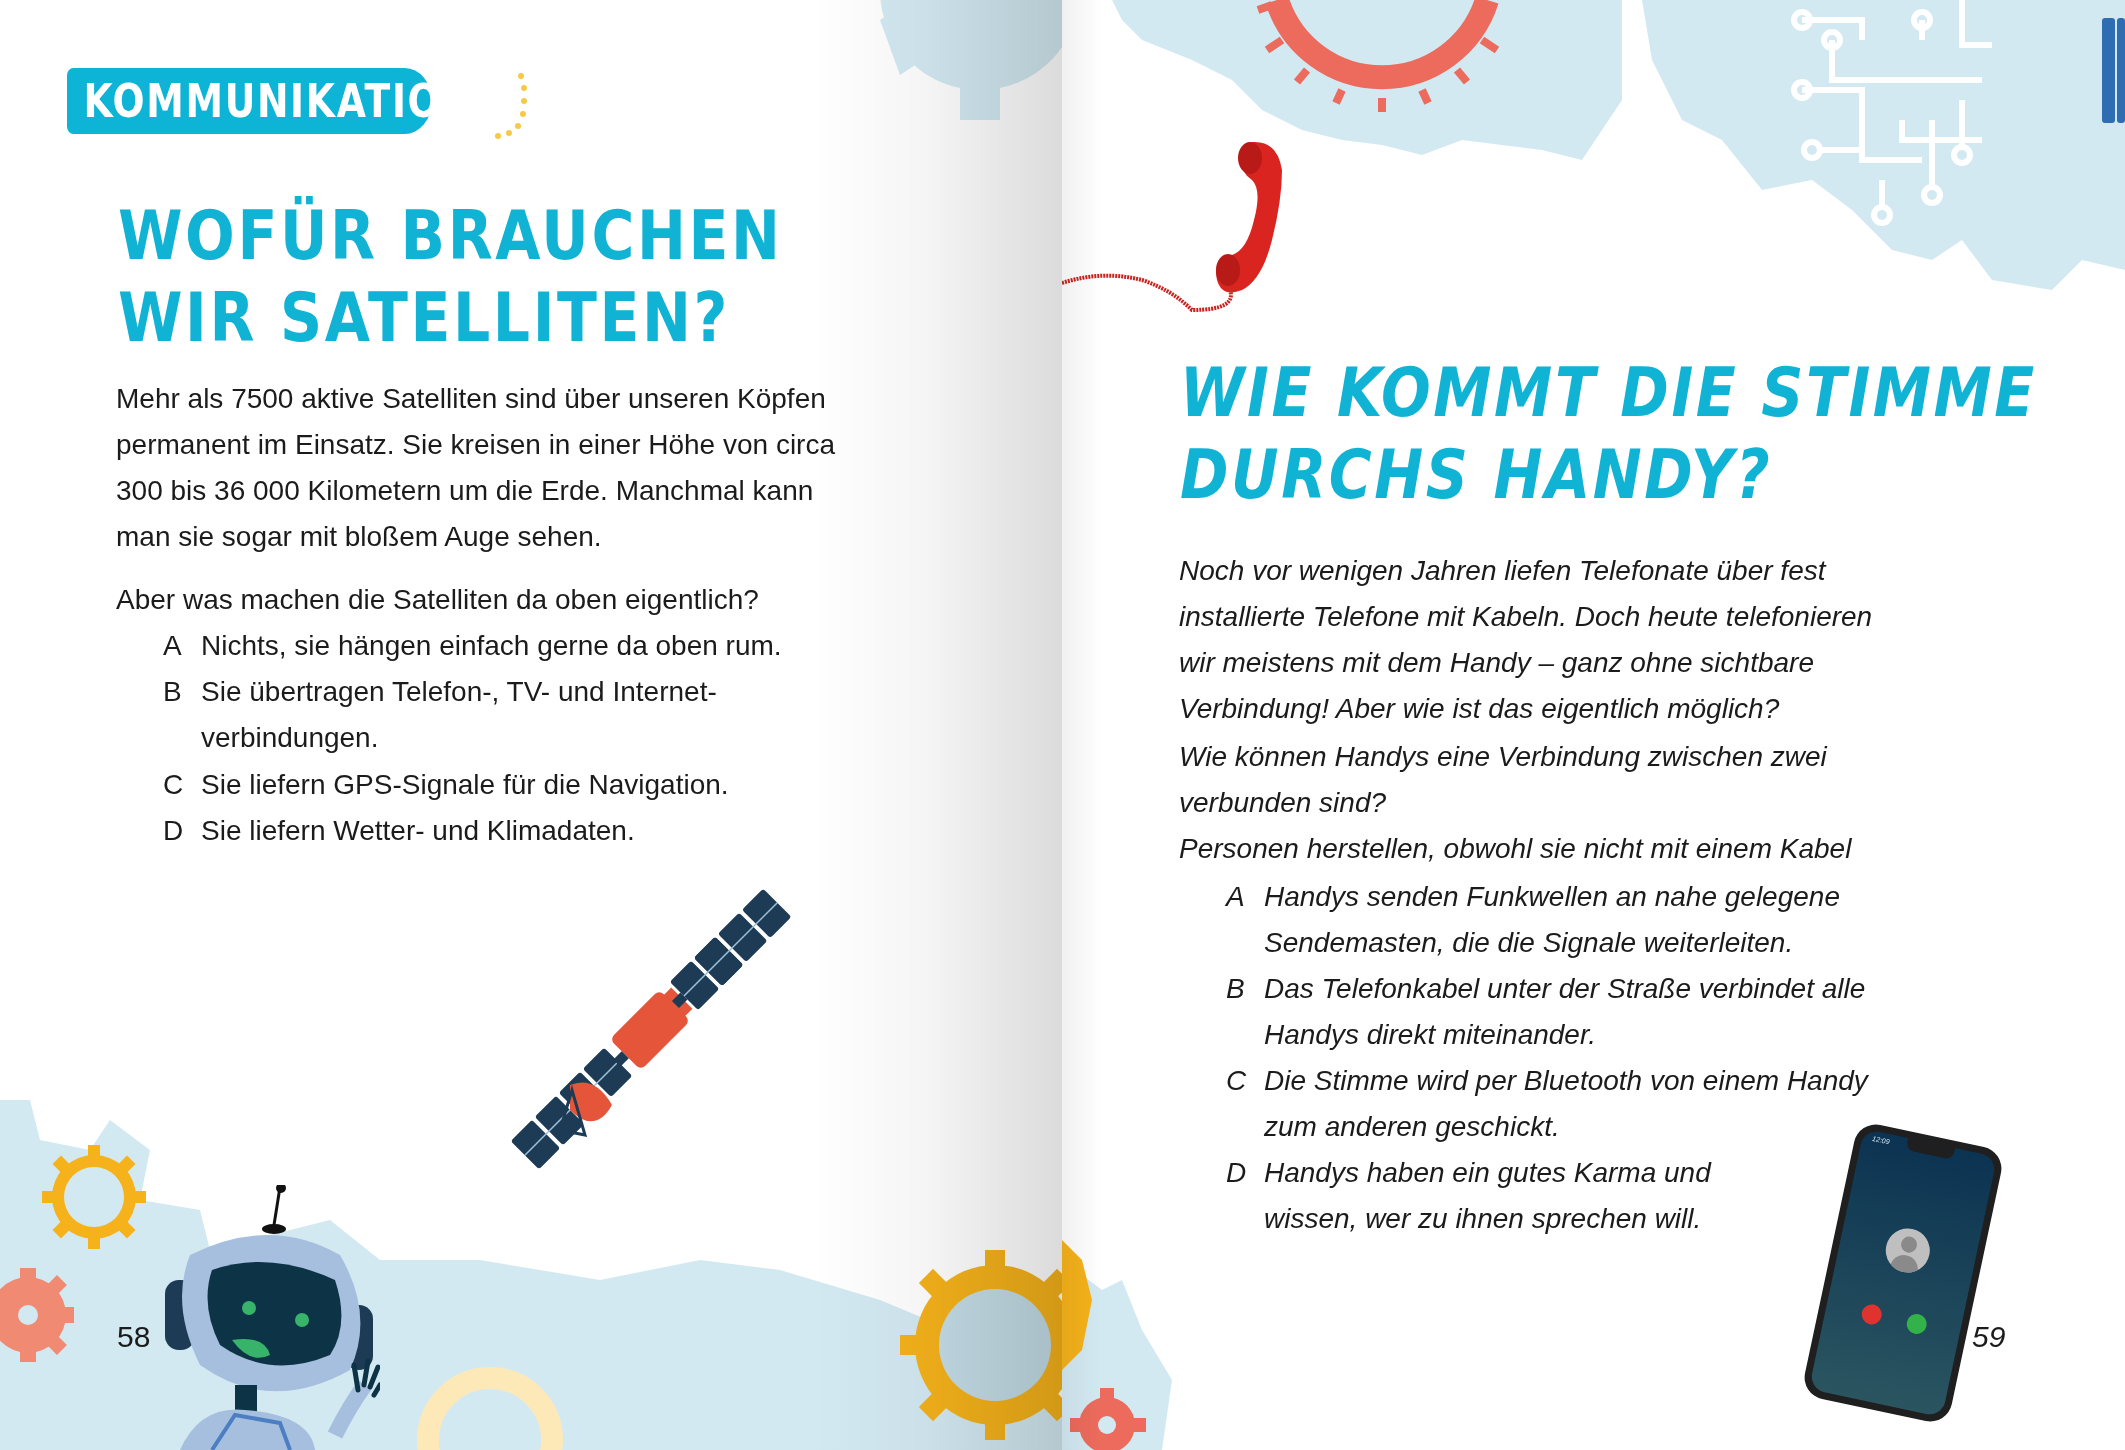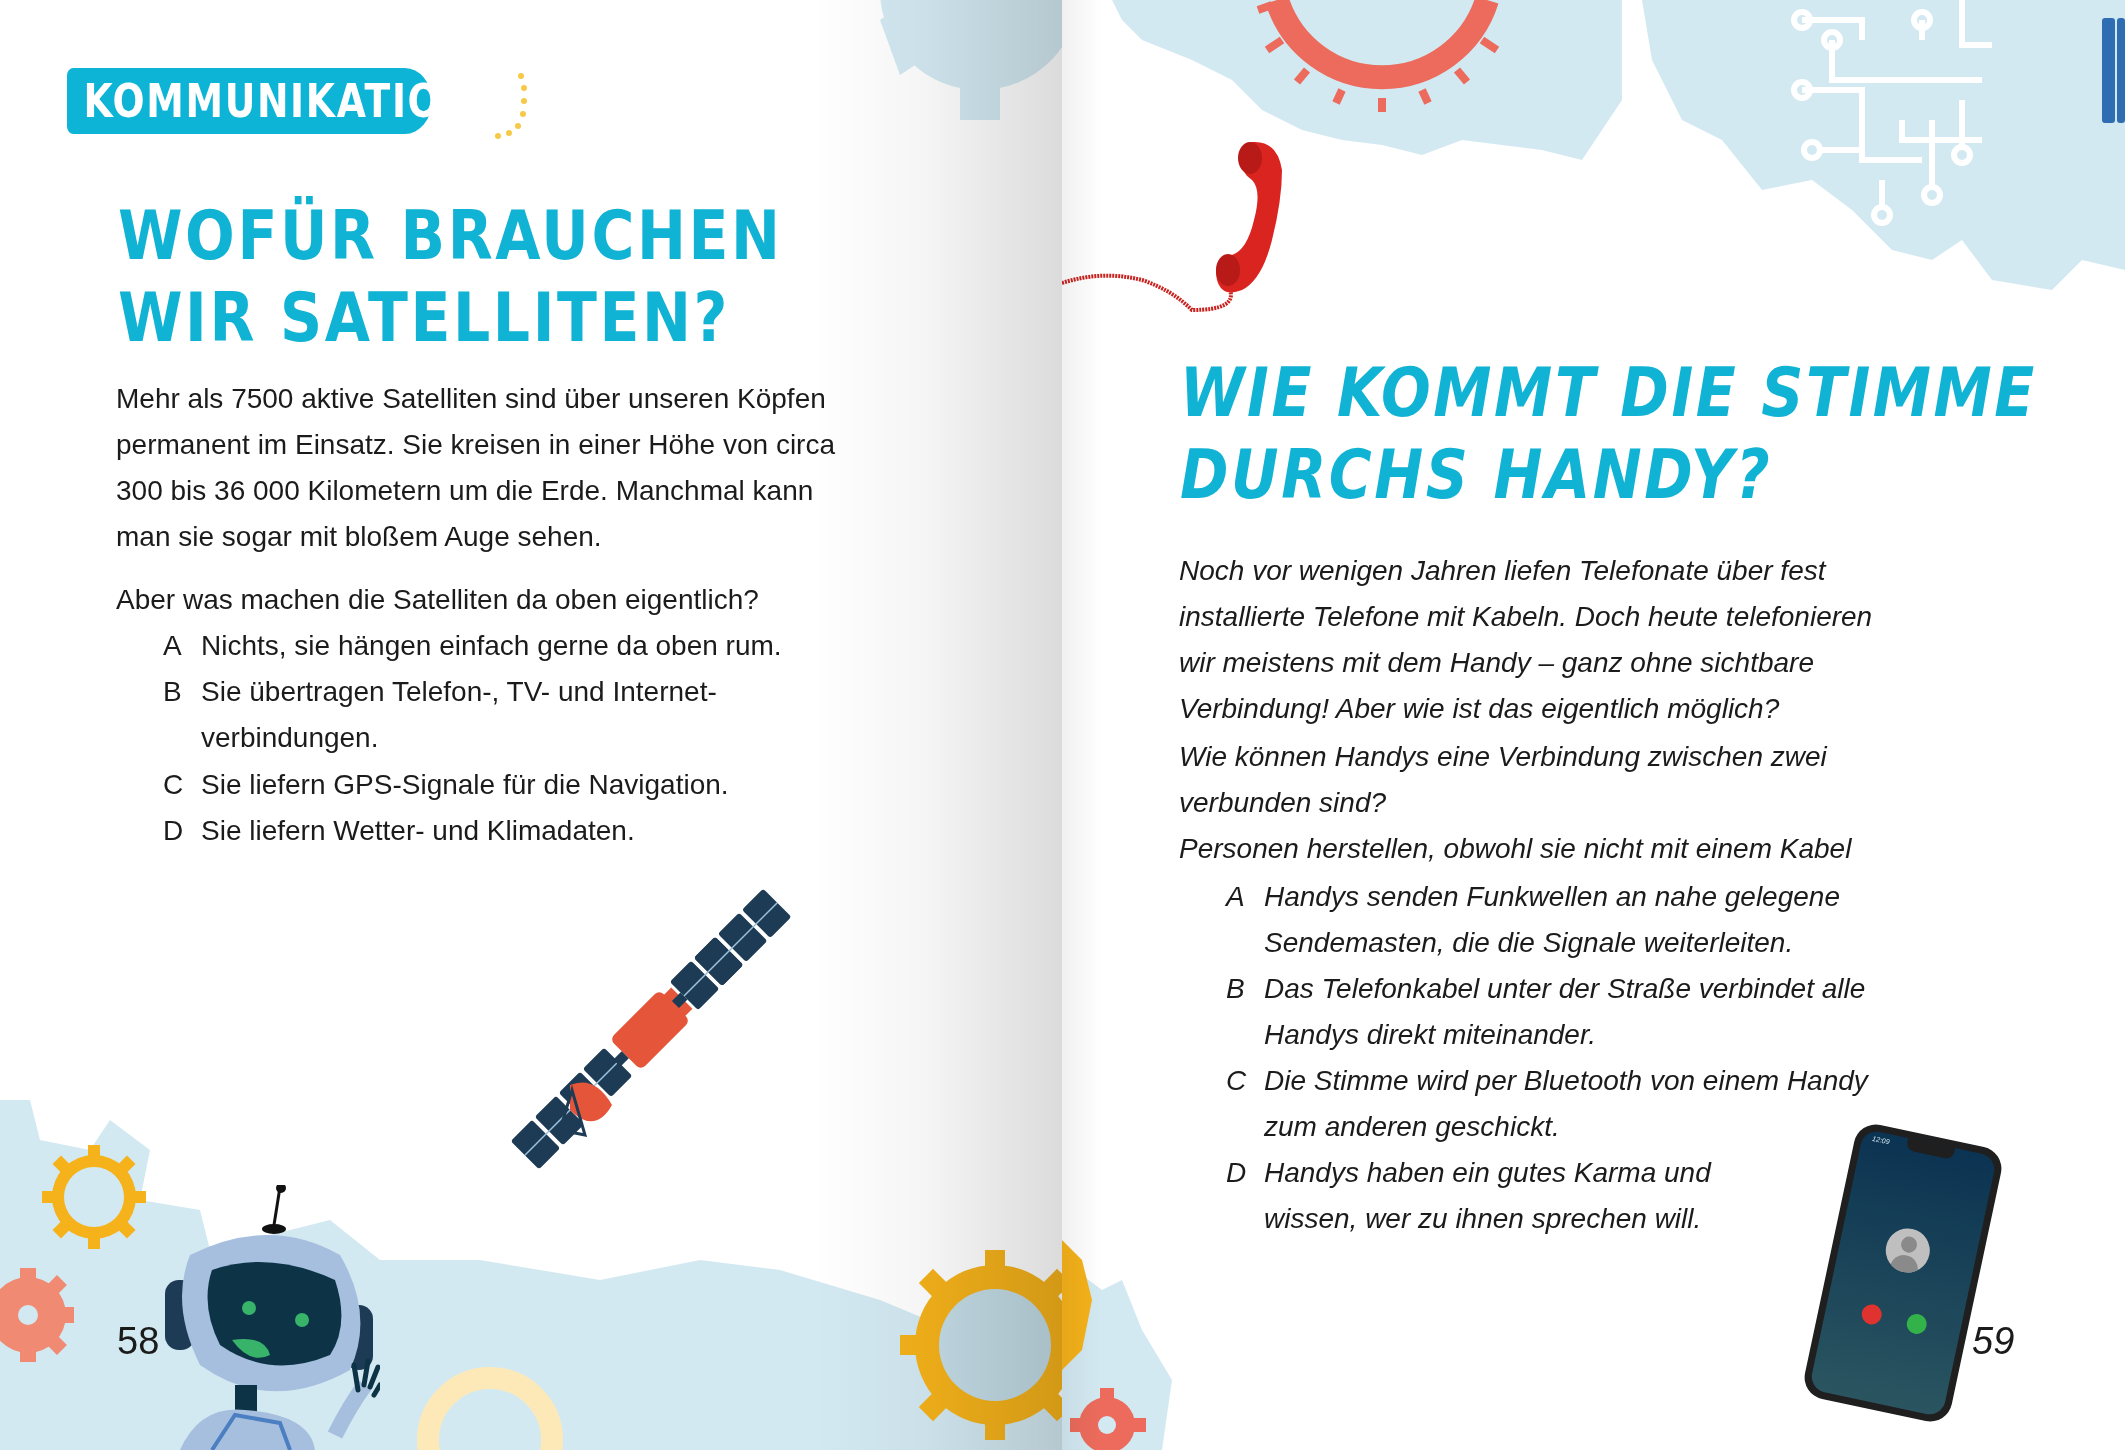--- a/index.html
+++ b/index.html
@@ -10,21 +10,21 @@
   .gutter-shade { position:absolute; top:0; right:0; width:250px; height:1450px; background:linear-gradient(to right, rgba(0,0,0,0) 0%, rgba(0,0,0,0.04) 45%, rgba(0,0,0,0.14) 100%); pointer-events:none; z-index:5; }
   .gutter-shade-r { position:absolute; top:0; left:0; width:40px; height:1450px; background:linear-gradient(to right, rgba(0,0,0,0.06), rgba(0,0,0,0)); pointer-events:none; z-index:5; }
   .abs { position:absolute; }
   .badge { position:absolute; left:67px; top:68px; width:445px; height:66px; background:#0db4d6; border-radius:8px 34px 34px 8px; color:#fff; font-family:"DejaVu Sans", sans-serif; font-weight:bold; font-size:46px; letter-spacing:2px; line-height:66px; padding-left:20px; box-sizing:border-box; transform:scaleX(0.82); transform-origin:left center; }
   .badge-dots { position:absolute; left:493px; top:70px; width:34px; height:70px; }
   .title { position:absolute; color:#11b3d4; font-family:"DejaVu Sans", sans-serif; font-weight:bold; font-size:68px; line-height:82px; letter-spacing:3px; text-transform:uppercase; transform:scaleX(0.86); transform-origin:left top; white-space:nowrap; }
   .body-text { position:absolute; color:#1b1b1b; font-size:28px; line-height:46px; white-space:nowrap; }
   .opt { position:absolute; color:#1b1b1b; font-size:28px; line-height:46px; white-space:nowrap; }
   .opt .letter { position:absolute; left:0; top:0; }
   .opt .otext { position:absolute; left:38px; top:0; }
-  .pagenum { position:absolute; font-size:38px; color:#1b1b1b; z-index:6; }
+  .pagenum { position:absolute; font-size:30px; color:#1b1b1b; z-index:6; }
   svg { display:block; }
 </style>
 </head>
 <body>
 
 <div class="page page-left">
 
   <svg class="abs" style="left:820px;top:-120px" width="260" height="290" viewBox="0 0 260 290">
     <g fill="#d3e9f2">
       <circle cx="160" cy="110" r="100"></circle>

